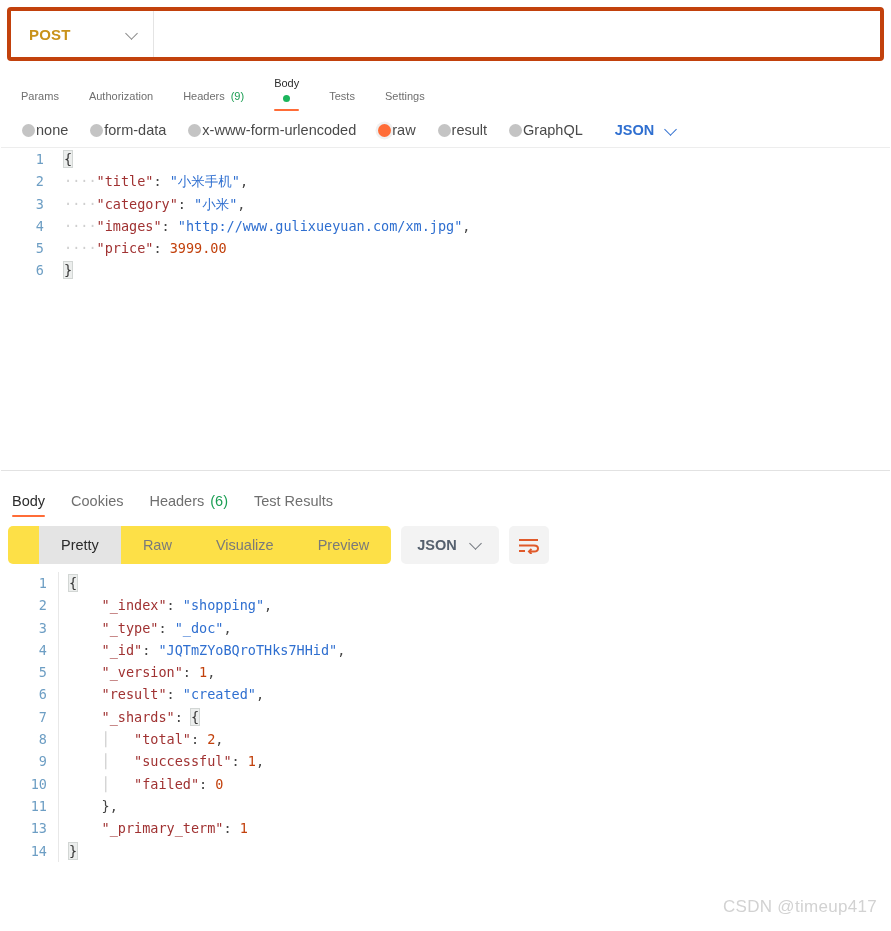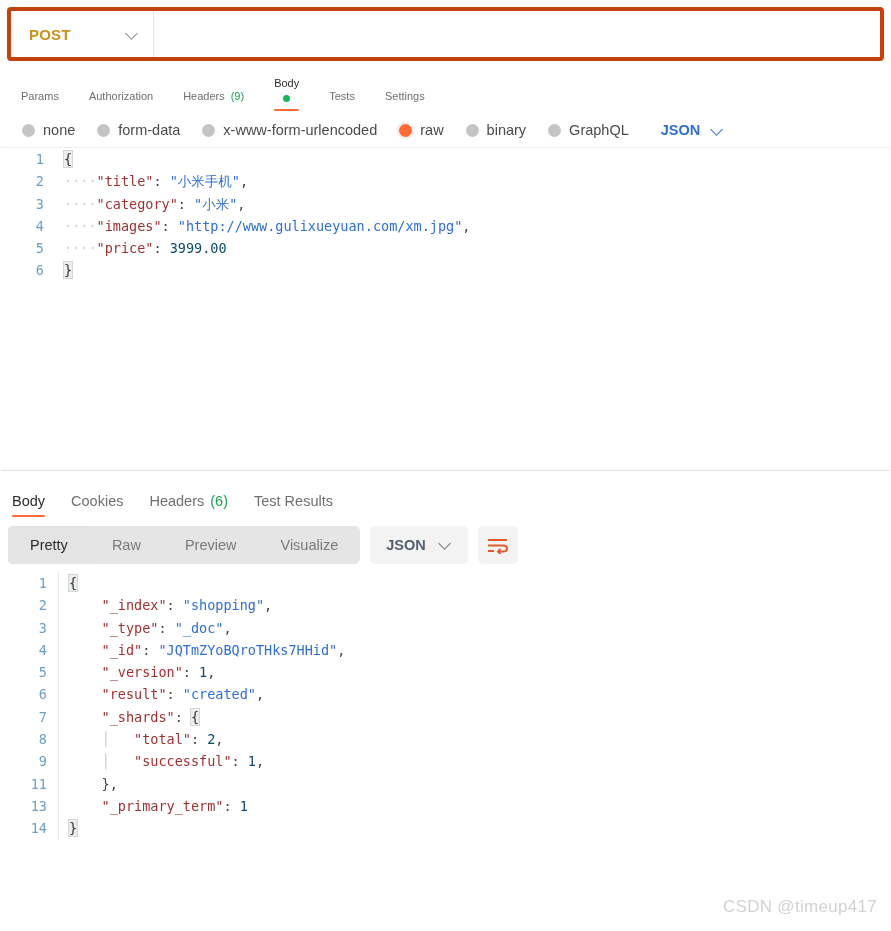--- a/index.html
+++ b/index.html
@@ -110,21 +110,21 @@
   .body-types {
     display: flex;
     align-items: center;
     padding: 11px 10px 0 22px;
     gap: 0;
     font-size: 14.5px;
   }
   .radio-item {
     display: flex;
     align-items: center;
-    gap: 8px;
+    gap: 1px;
     margin-right: 22px;
     color: #4a4a4a;
     cursor: pointer;
     white-space: nowrap;
   }
   .radio-dot {
     width: 13px; height: 13px;
     border-radius: 50%;
     background: #c4c4c4;
   }
@@ -185,21 +185,21 @@
     font-size: 13.5px;
     user-select: none;
   }
   .gutter.resp { width: 58px; min-width:58px; }
   .code-txt { padding-left: 8px; }
   .code-txt.resp { padding-left: 10px; border-left: 1px solid #e8e8e8; margin-left:-1px; }
 
   
   .k { color: #a03232; }          
   .s { color: #2f6fd0; }          
-  .n { color: #0c4a6e; }          
+  .n { color: #c2410c; }          
   .p { color: #444; }             
   .ws { color: #cfcfcf; }         
   .brace-box {
     background: #eceeed;
     outline: 1px solid #d2d6d4;
     color: #333;
   }
   .fold-guide {
     color: #c9c9c9;
   }
@@ -218,24 +218,25 @@
   .resp-tabs .rtab:first-child.active::after { left: 6px; right: 13px; }
 
   .resp-toolbar {
     display: flex;
     align-items: center;
     padding: 9px 8px 0 8px;
     gap: 10px;
   }
   .seg-group {
     display: flex;
-    background: #e5e5e5;
+    background: #fde047;
     border-radius: 5px;
     overflow: hidden;
     height: 38px;
+    padding-left: 31px;
   }
   .seg {
     display: flex;
     align-items: center;
     padding: 0 22px;
     font-size: 14.5px;
     color: #7a7a7a;
     cursor: pointer;
   }
   .seg.active {
@@ -333,21 +334,21 @@
   <div class="radio-item">
     <span class="radio-dot"></span>
     <span>x-www-form-urlencoded</span>
   </div>
   <div class="radio-item sel">
     <span class="radio-dot"></span>
     <span>raw</span>
   </div>
   <div class="radio-item">
     <span class="radio-dot"></span>
-    <span>binary</span>
+    <span>result</span>
   </div>
   <div class="radio-item">
     <span class="radio-dot"></span>
     <span>GraphQL</span>
   </div>
   <div class="json-select">
     <span class="lbl">JSON</span>
     <span class="chev-blue"></span>
   </div>
 </div>
@@ -406,24 +407,24 @@
 
 <div class="resp-toolbar">
   <div class="seg-group">
     <div class="seg active">
       <span>Pretty</span>
     </div>
     <div class="seg">
       <span>Raw</span>
     </div>
     <div class="seg">
+      <span>Visualize</span>
+    </div>
+    <div class="seg">
       <span>Preview</span>
-    </div>
-    <div class="seg">
-      <span>Visualize</span>
     </div>
   </div>
 
   <div class="pill">
     <span class="lbl">JSON</span>
     <span class="chev-gray"></span>
   </div>
 
   <div class="icon-btn">
     <svg width="21" height="17" viewBox="0 0 21 17">
@@ -477,20 +478,24 @@
     <div class="cline">
       <span class="gutter resp">8</span>
       <span class="code-txt resp">    <span class="fold-guide">│</span>   <span class="k">"total"</span><span class="p">: </span><span class="n">2</span><span class="p">,</span></span>
     </div>
 
     <div class="cline">
       <span class="gutter resp">9</span>
       <span class="code-txt resp">    <span class="fold-guide">│</span>   <span class="k">"successful"</span><span class="p">: </span><span class="n">1</span><span class="p">,</span></span>
     </div>
 
+    <div class="cline">
+      <span class="gutter resp">10</span>
+      <span class="code-txt resp">    <span class="fold-guide">│</span>   <span class="k">"failed"</span><span class="p">: </span><span class="n">0</span></span>
+    </div>
 
     <div class="cline">
       <span class="gutter resp">11</span>
       <span class="code-txt resp">    <span class="p">},</span></span>
     </div>
 
 
     <div class="cline">
       <span class="gutter resp">13</span>
       <span class="code-txt resp">    <span class="k">"_primary_term"</span><span class="p">: </span><span class="n">1</span></span>

